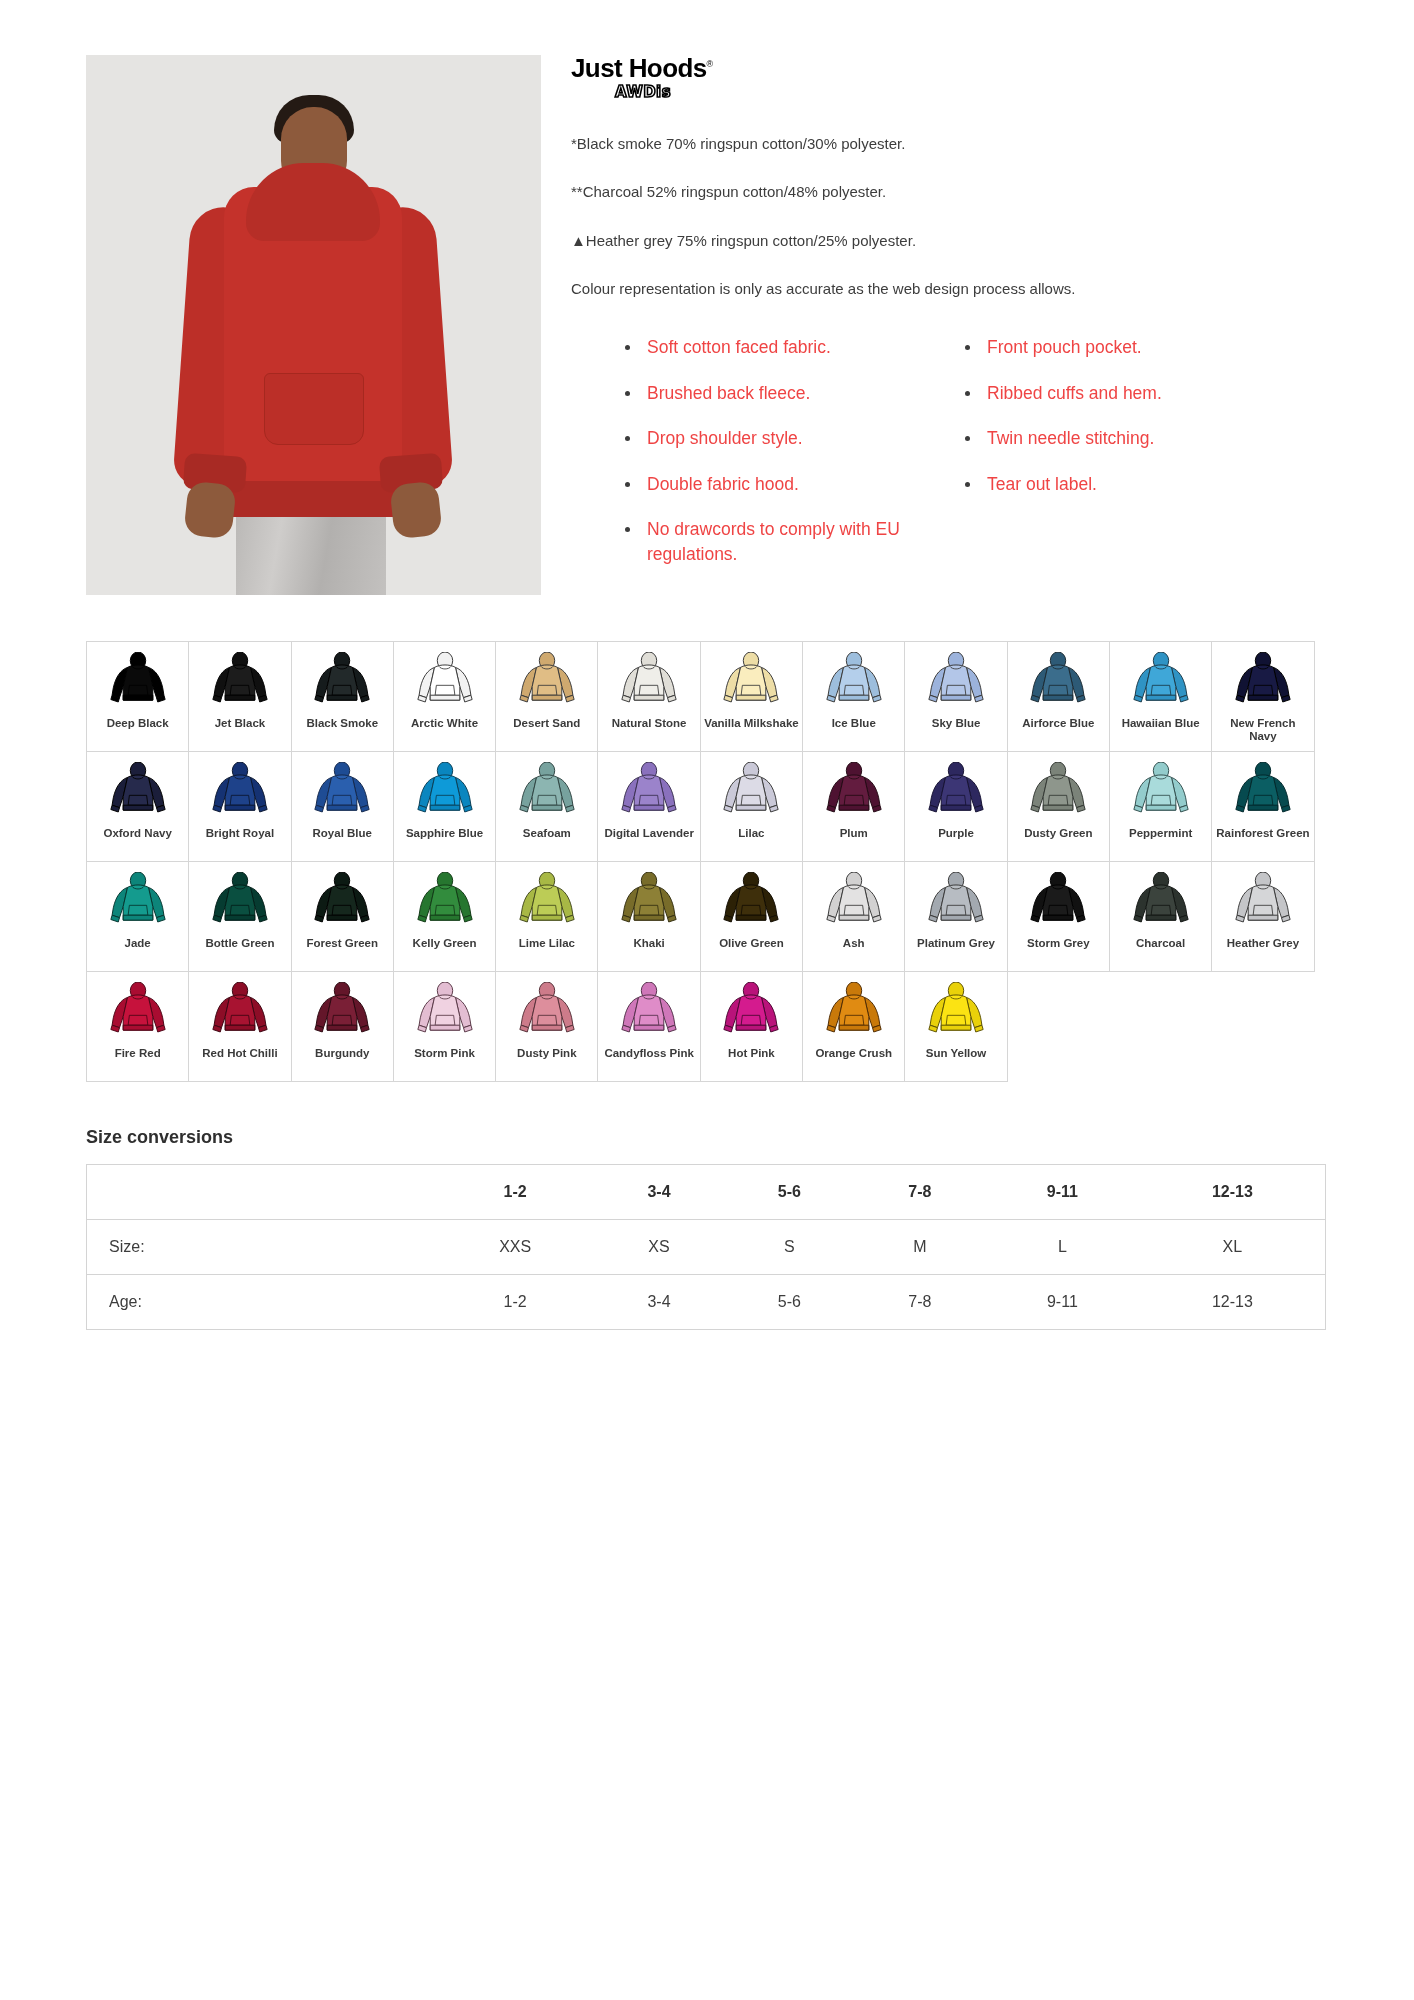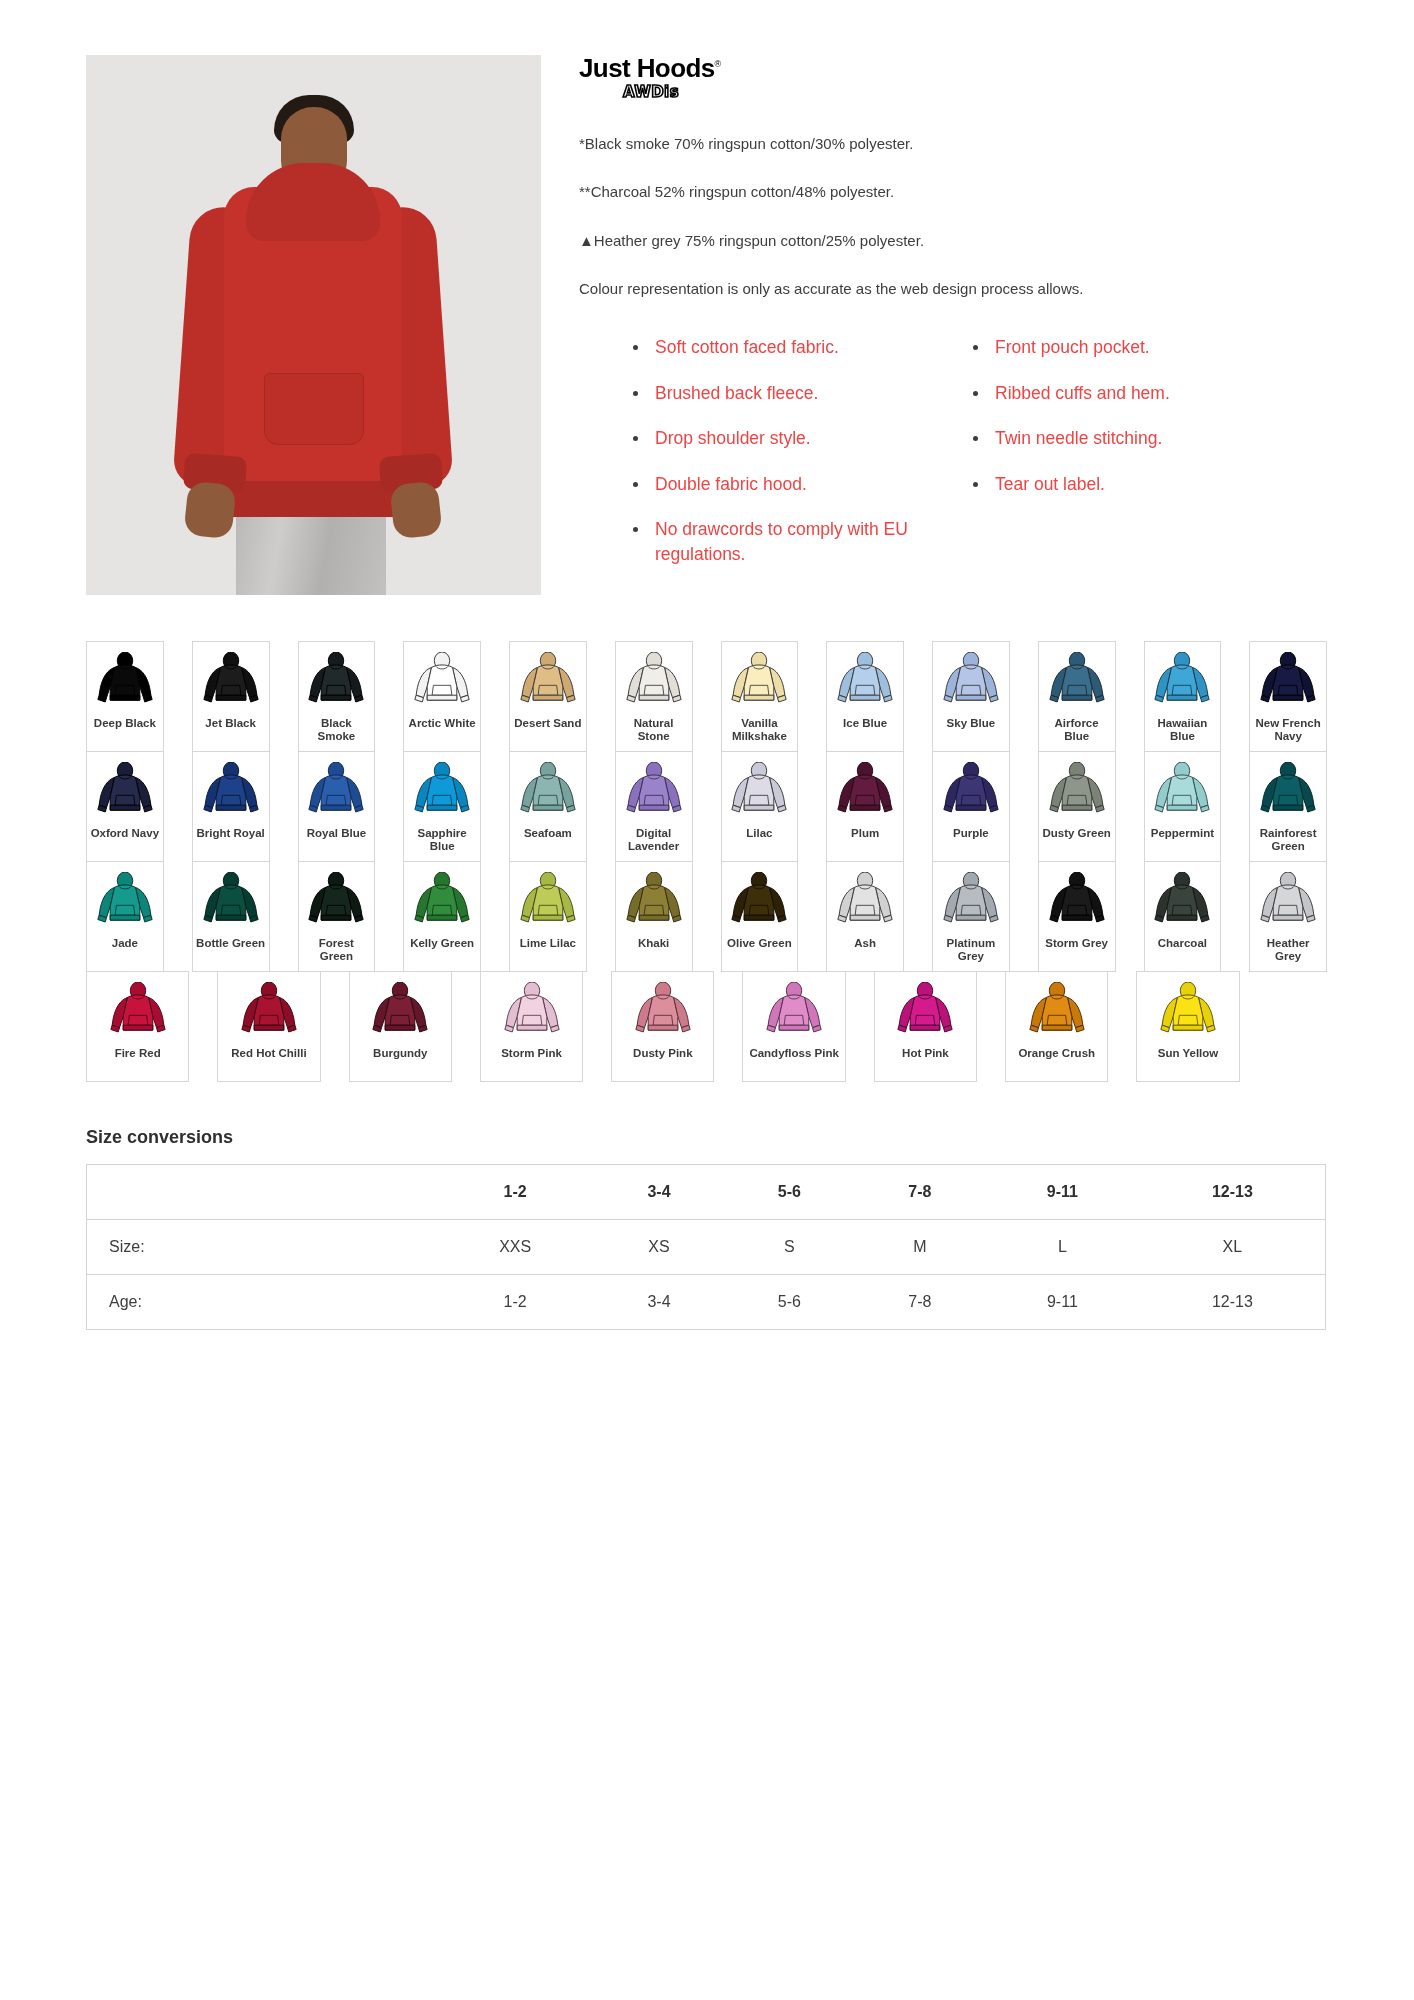--- a/index.html
+++ b/index.html
@@ -67,21 +67,21 @@
   }
   .ph-hair {
     position: absolute; left: 188px; top: 40px; width: 80px; height: 48px;
     background: #241a14; border-radius: 38px 38px 14px 14px;
   }
   .ph-hand-l { position:absolute; left:100px; top:428px; width:48px; height:54px; background:#8d5a3c; border-radius:18px; transform:rotate(6deg);}
   .ph-hand-r { position:absolute; left:306px; top:428px; width:48px; height:54px; background:#8d5a3c; border-radius:18px; transform:rotate(-6deg);}
 
   .info-col {
     flex: 1 1 auto;
-    padding-left: 38px;
+    padding-left: 30px;
   }
 
   
   .brand-logo { margin: 0 0 34px 0; }
   .brand-main {
     font-size: 26px;
     font-weight: bold;
     color: #000;
     letter-spacing: -0.6px;
     line-height: 1;
@@ -139,21 +139,21 @@
     border-radius: 50%;
     background: #3d3d3d;
   }
 
   
   .swatch-grid {
     margin: 46px 0 0 86px;
     width: 1240px;
     border-collapse: collapse;
   }
-  .swatch-row { display: flex; gap: 29px; }
+  .swatch-row { display: flex; }
   .swatch-cell {
     width: 103.3px;
     border: 1px solid #d6d6d6;
     margin-right: -1px;
     margin-bottom: -1px;
     padding: 10px 3px 8px 3px;
     display: flex;
     flex-direction: column;
     align-items: center;
     justify-content: flex-start;

